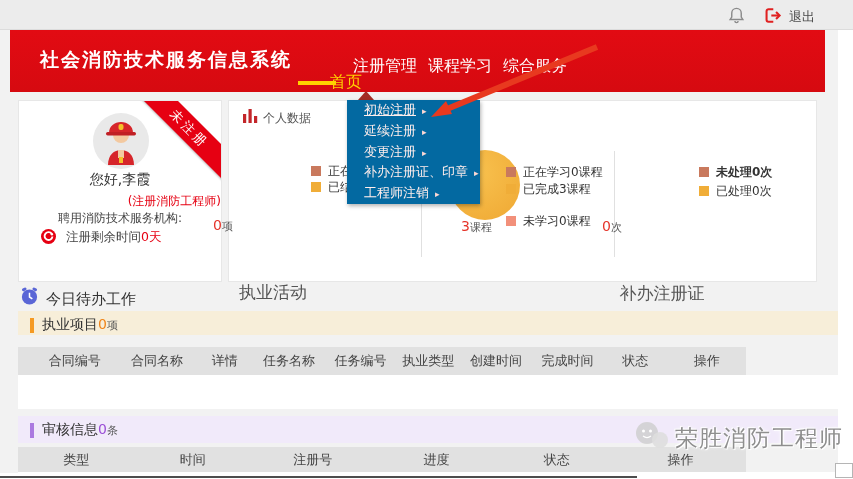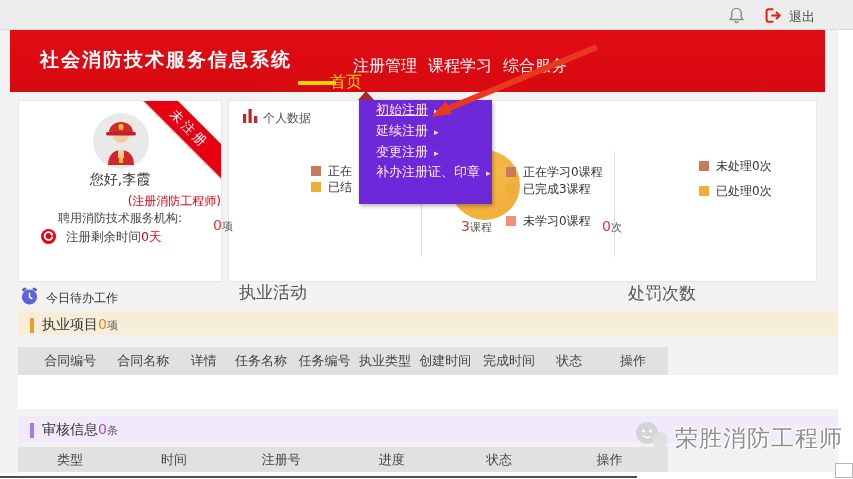--- a/index.html
+++ b/index.html
@@ -41,49 +41,49 @@
   .divider { position:absolute; top:50px; width:1px; height:106px; background:#e0e0e0; }
   .legend-row { position:absolute; font-size:12px; color:#333; white-space:nowrap; }
   .sq { display:inline-block; width:10px; height:10px; margin-right:7px; vertical-align:-1px; }
   .stat-num { position:absolute; text-align:left; width:120px; font-size:14px; color:#555; }
   .stat-num b { color:#e5342a; font-weight:normal; font-size:14px; }
   .stat-num span { font-size:11px; }
   .stat-label { position:absolute; text-align:center; width:160px; font-size:17px; color:#555;margin-top:48px; }
   .donut { position:absolute; left:221px; top:49px; width:70px; height:70px; border-radius:50%; background:radial-gradient(circle at 38% 32%, #f8c14e, #efa833); }
 
   
-  .todo-title { position:absolute; left:46px; top:290px; font-size:12px; color:#333; }
+  .todo-title { position:absolute; left:46px; top:290px; font-size:15px; color:#333; }
   .todo-ico { position:absolute; left:20px; top:287px; }
 
   .band { position:absolute; left:18px; width:820px; }
   .band-accent { position:absolute; left:12px; top:7px; width:4px; height:15px; }
   .band-title { position:absolute; left:24px; top:5px; font-size:14px; color:#333; }
   .band-title b { font-weight:normal; }
   .band-title .u { font-size:11px; color:#555; }
 
   #practice-band { top:311px; height:24px; background:#f7eed9; }
   #practice-band .band-accent { background:#f59a23; }
   #practice-band b { color:#f08519; }
   #review-band { top:416px; height:27px; background:#f1eafa; }
   #review-band .band-accent { background:#ab7ae0; }
   #review-band b { color:#9b4fd6; }
 
-  .thead { position:absolute; left:18px; width:650px; background:#e1e1e1; display:grid; align-items:center; font-size:13px; color:#444; }
+  .thead { position:absolute; left:18px; width:728px; background:#e1e1e1; display:grid; align-items:center; font-size:13px; color:#444; }
   .thead div { text-align:center; }
   #practice-head { top:347px; height:28px; grid-template-columns:12% 11% 8% 10% 10% 9% 10% 10% 9% 11%; padding-left:14px; }
   #practice-body { position:absolute; left:18px; top:375px; width:820px; height:34px; background:#fff; }
   #review-head { top:447px; height:25px; grid-template-columns:16% 16% 17% 17% 16% 18%; }
   #review-body { position:absolute; left:18px; top:472px; width:820px; height:4px; background:#fff; }
 
   
   .watermark { position:absolute; left:634px; top:421px; z-index:40; display:flex; align-items:center; }
   .wm-text { font-size:23px; color:#8f8f8f; letter-spacing:1px; text-shadow:0 0 2px #fff,0 0 4px #fff,1px 1px 0 #fff,-1px -1px 0 #fff; }
 
   
-  .dropdown { position:absolute; left:359px; top:100px; width:133px; height:104px; background:#6d28d9; z-index:50; box-shadow:1px 2px 4px rgba(0,0,0,.3); }
+  .dropdown { position:absolute; left:347px; top:100px; width:133px; height:104px; background:#0369a1; z-index:50; box-shadow:1px 2px 4px rgba(0,0,0,.3); }
   .dropdown-caret { position:absolute; left:358px; top:91px; width:0; height:0; border-left:8px solid transparent; border-right:8px solid transparent; border-bottom:9px solid #a22d26; z-index:50; }
   .menu-item { height:20.8px; line-height:20.8px; padding-left:17px; font-size:13px; color:#ffeeec; cursor:pointer; white-space:nowrap; }
   .menu-item .menu-arrow { font-size:9px; margin-left:6px; color:#ffd9d4; }
   .menu-item.first .mi-label { text-decoration:underline; }
 
   
   .anno { position:absolute; left:0; top:0; z-index:60; pointer-events:none; }
 
   
   .bottom-line { position:absolute; left:0; top:476px; width:637px; height:2px; background:#4d4d4d; }
@@ -166,24 +166,24 @@
     <div class="stat-label" style="left:-36px;top:132px;">执业活动</div>
     <div class="divider" style="left:192px;"></div>
 
     <div class="donut"></div>
     <div class="legend-row" style="left:277px;top:63px;"><span class="sq" style="background: rgb(201, 121, 93);"></span><span>正在学习0课程</span></div>
     <div class="legend-row" style="left:277px;top:80px;"><span class="sq" style="background: rgb(240, 173, 56);"></span><span>已完成3课程</span></div>
     <div class="legend-row" style="left:277px;top:112px;"><span class="sq" style="background: rgb(242, 144, 122);"></span><span>未学习0课程</span></div>
     <div class="stat-num" style="left:232px;top:117px;"><b>3</b><span>课程</span></div>
     <div class="divider" style="left:385px;"></div>
 
-    <div class="legend-row" style="left:470px;top:57px;"><span class="sq" style="background: rgb(201, 121, 93);"></span><span>未处理0次</span></div>
+    <div class="legend-row" style="left:470px;top:63px;font-weight:bold;"><span class="sq" style="background: rgb(201, 121, 93);"></span><span>未处理0次</span></div>
     <div class="legend-row" style="left:470px;top:82px;"><span class="sq" style="background: rgb(240, 173, 56);"></span><span>已处理0次</span></div>
     <div class="stat-num" style="left:373px;top:117px;"><b>0</b><span>次</span></div>
-    <div class="stat-label" style="left:353px;top:133px;">处罚次数</div>
+    <div class="stat-label" style="left:353px;top:133px;">补办注册证</div>
   </div>
 
   <span class="todo-ico">
     <svg width="19" height="19" viewBox="0 0 20 20">
         <circle cx="10" cy="10.5" r="8" fill="#5a66d6"></circle>
         <rect x="2" y="1" width="5" height="3" rx="1.5" transform="rotate(-30 4.5 2.5)" fill="#5a66d6"></rect>
         <rect x="13" y="1" width="5" height="3" rx="1.5" transform="rotate(30 15.5 2.5)" fill="#5a66d6"></rect>
         <path d="M10 6v4.5l3 2" fill="none" stroke="#fff" stroke-width="1.6"></path>
       </svg>
   </span>
@@ -237,20 +237,21 @@
     </span>
     <span class="wm-text">荣胜消防工程师</span>
   </div>
 
   <div class="dropdown-caret"></div>
   <div class="dropdown">
     <div class="menu-item first"><span class="mi-label">初始注册</span><span class="menu-arrow">▸</span></div>
     <div class="menu-item"><span class="mi-label">延续注册</span><span class="menu-arrow">▸</span></div>
     <div class="menu-item"><span class="mi-label">变更注册</span><span class="menu-arrow">▸</span></div>
     <div class="menu-item"><span class="mi-label">补办注册证、印章</span><span class="menu-arrow">▸</span></div>
+    <div class="menu-item"><span class="mi-label">工程师注销</span><span class="menu-arrow">▸</span></div>
   </div>
 
   <svg class="anno" width="853" height="479">
     <line x1="597" y1="47" x2="447" y2="109" stroke="#e8391f" stroke-width="6"></line>
     <polygon points="431,117 452,114 446,101" fill="#e8391f"></polygon>
   </svg>
 
   <div class="bottom-line"></div>
   <div class="corner-box"></div>
 

